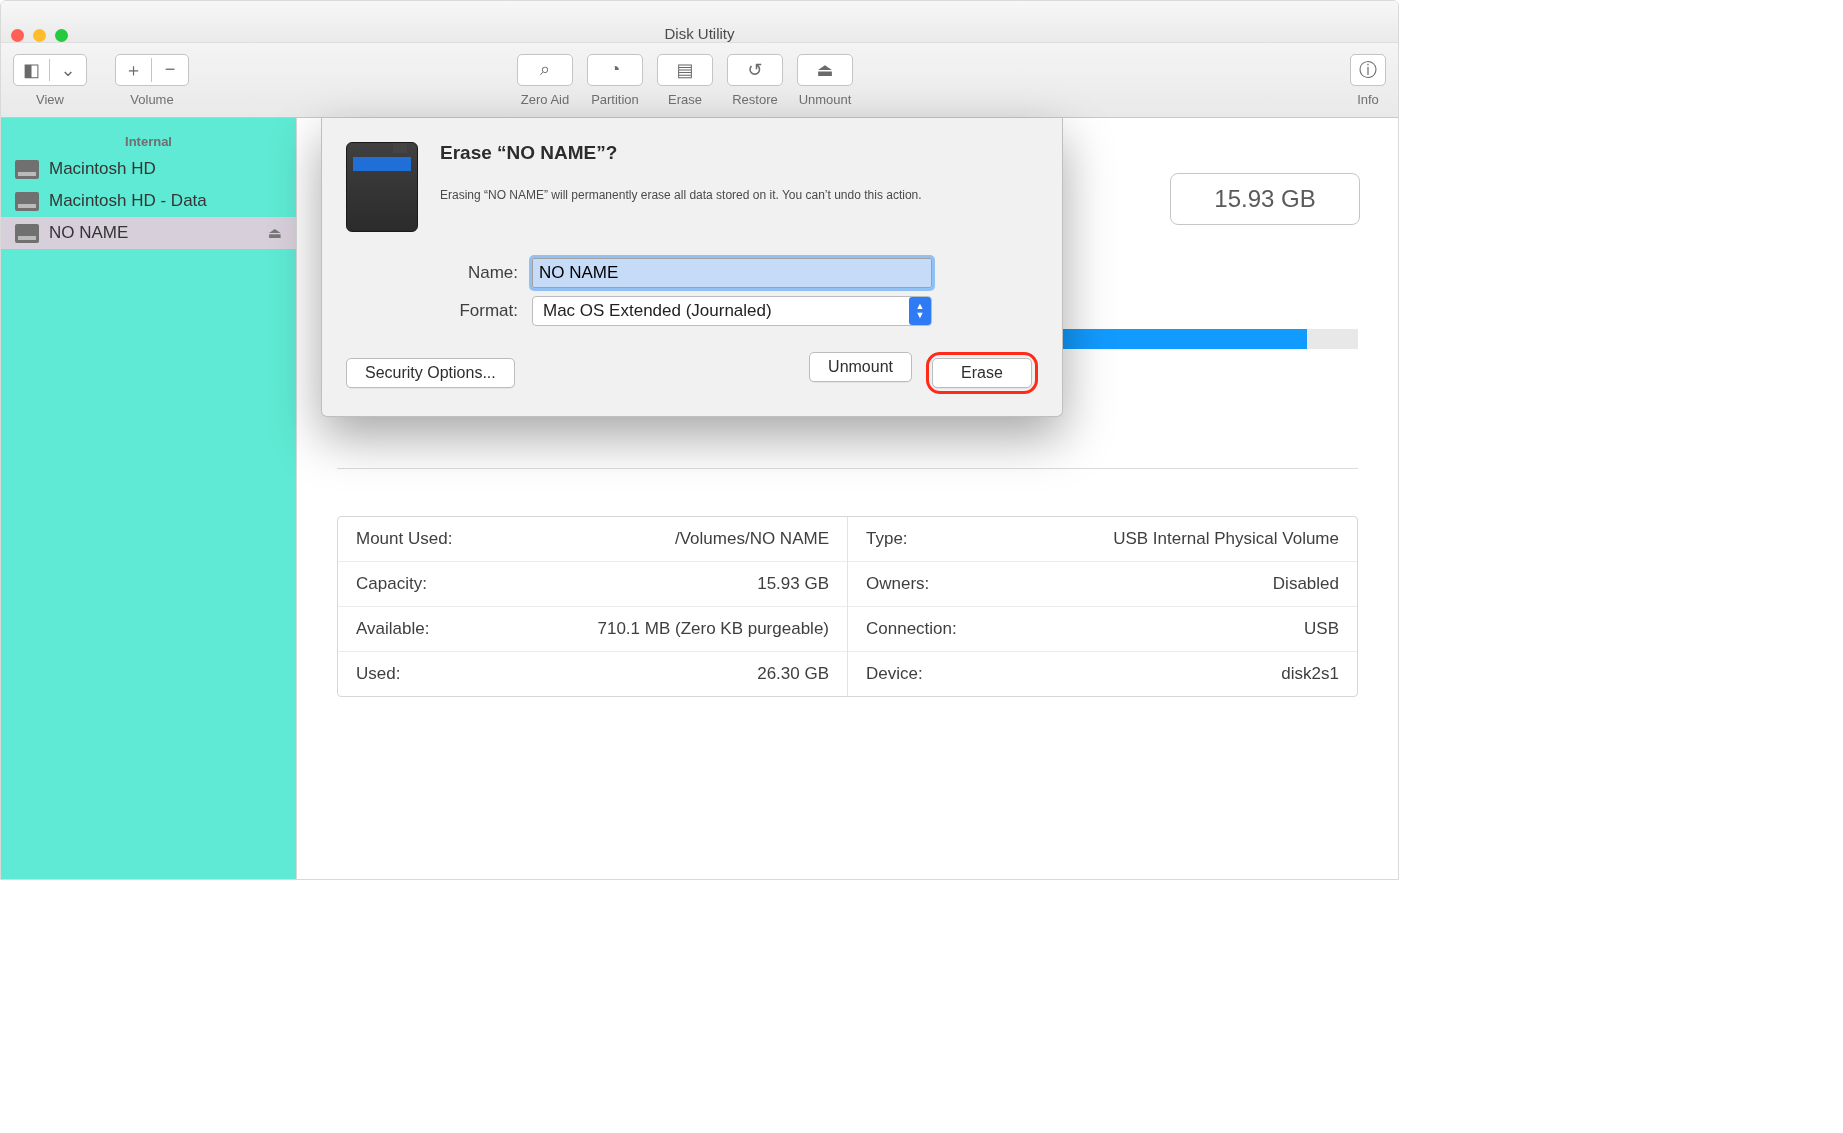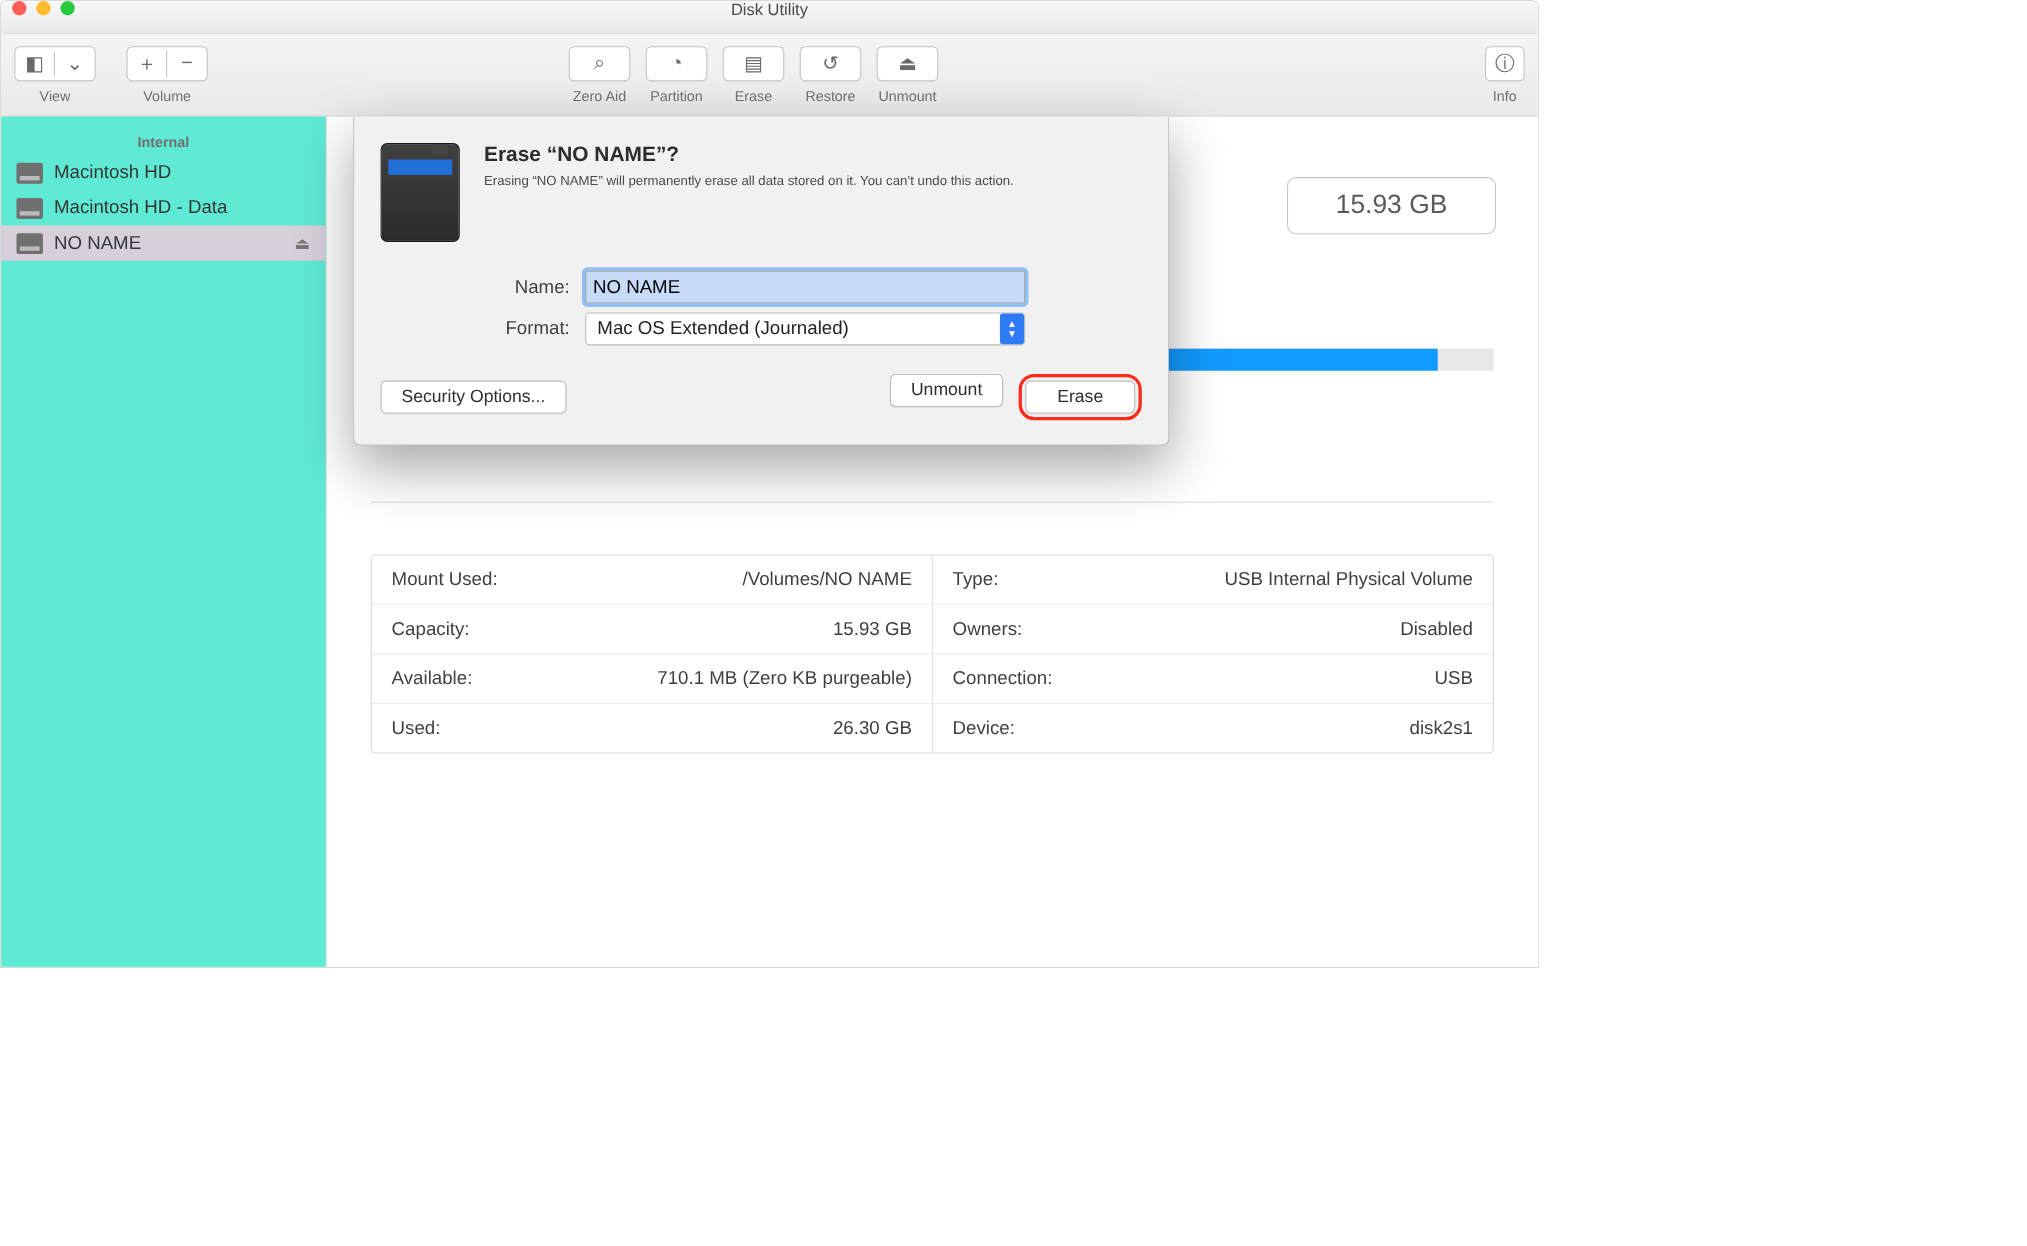--- a/index.html
+++ b/index.html
@@ -1,20 +1,20 @@
 <!DOCTYPE html>
 <html><head>
   <meta charset="utf-8">
   <style>
     * { box-sizing: border-box; margin: 0; padding: 0; font-family: -apple-system, "Helvetica Neue", Helvetica, Arial, sans-serif; }
     body { background: #ffffff; width: 1843px; height: 1133px; overflow: hidden; font-size: 17px; color: #222; }
 
     .window { width: 1399px; height: 880px; margin-left: 0; margin-top: 0; background: #ffffff; border: 1px solid #d9d9d9; border-radius: 6px 6px 0 0; overflow: hidden; display: flex; flex-direction: column; }
 
-    .titlebar { height: 30px; background: linear-gradient(#f7f7f7,#eaeaea); display: flex; align-items: flex-start; padding: 0 10px; position: relative; border-bottom:1px solid #dfdfdf;}
+    .titlebar { height: 42px; background: linear-gradient(#f7f7f7,#eaeaea); display: flex; align-items: flex-end; padding: 0 10px; position: relative; border-bottom:1px solid #dfdfdf;}
     .traffic { display:flex; gap:9px;}
     .traffic span{ width:13px; height:13px; border-radius:50%; display:inline-block; }
     .t-close{ background:#ff5f56;} .t-min{ background:#ffbd2e;} .t-max{ background:#27c93f;}
     .title-text{ position:absolute; left:0; right:0; text-align:center; font-size:15px; color:#4a4a4a;}
 
     .toolbar { height: 75px; background: linear-gradient(#f4f4f4,#e9e9e9); border-bottom:1px solid #c8c8c8; display:flex; align-items:center; padding: 0 12px; }
     .tool-group { display:flex; flex-direction:column; align-items:center; margin-right:28px;}
     .tool-group.last{ margin-left:auto; margin-right:0;}
     .seg, .btn { background:#fff; border:1px solid #c4c4c4; border-radius:5px; height:32px; display:flex; align-items:center; justify-content:center; padding:0 8px;}
     .seg{ display:flex; padding:0;}
@@ -50,21 +50,21 @@
     .info-row{ display:flex; justify-content:space-between; padding:12px 18px; border-bottom:1px solid #ececec; font-size:17px; color:#3f3f3f;}
     .info-row:last-child{ border-bottom:none;}
     .info-label{ }
     .info-value{ color:#3f3f3f; text-align:right;}
 
     .dialog{ position:absolute; top:0; left:24px; width:742px; background:#f1f1f1; border:1px solid #bfbfbf; border-top:none; border-radius:0 0 6px 6px; box-shadow:0 20px 50px rgba(0,0,0,0.35); padding:24px 24px 22px 24px;}
     .dlg-top{ display:flex; gap:22px;}
     .sd-icon{ width:72px; height:90px; background:linear-gradient(#404040,#2b2b2b); border-radius:6px; border:1px solid #1a1a1a; position:relative; flex-shrink:0;}
     .sd-icon .blue{ position:absolute; top:14px; left:6px; right:6px; height:14px; background:#1f6fd6;}
     .sd-notch{ position:absolute; top:0; right:10px; width:14px; height:10px; background:#444;}
-    .dlg-head h3{ font-size:19px; font-weight:700; color:#2c2c2c; margin-bottom:4px;}
+    .dlg-head h3{ font-size:19px; font-weight:700; color:#2c2c2c; margin-bottom:23px;}
     .dlg-head p{ font-size:12px; color:#4a4a4a; line-height:1.35; }
 
     .dlg-form{ margin-top:26px; margin-left:96px; display:grid; grid-template-columns:90px 1fr; row-gap:8px; align-items:center;}
     .fld-label{ text-align:right; padding-right:14px; font-size:17px; color:#3f3f3f;}
     .fld-input{ width:400px; height:30px; border:1px solid #a1a1a1; outline:3px solid rgba(66,151,246,0.55); border-radius:2px; padding:0 6px; font-size:17px; background:#c5dbf8; }
     .fld-select{ width:400px; height:30px; display:flex; align-items:center; justify-content:space-between; background:#fff; border:1px solid #bcbcbc; border-radius:4px; padding:0 0 0 10px; font-size:17px;}
     .sel-arrows{ width:22px; height:28px; background:#2f7bf6; border-radius:3px; display:flex; flex-direction:column; align-items:center; justify-content:center; color:#fff; font-size:9px; line-height:9px;}
 
     .dlg-buttons{ margin-top:26px; display:flex; justify-content:space-between; align-items:center;}
     .dlg-buttons .right{ display:flex; gap:14px;}

